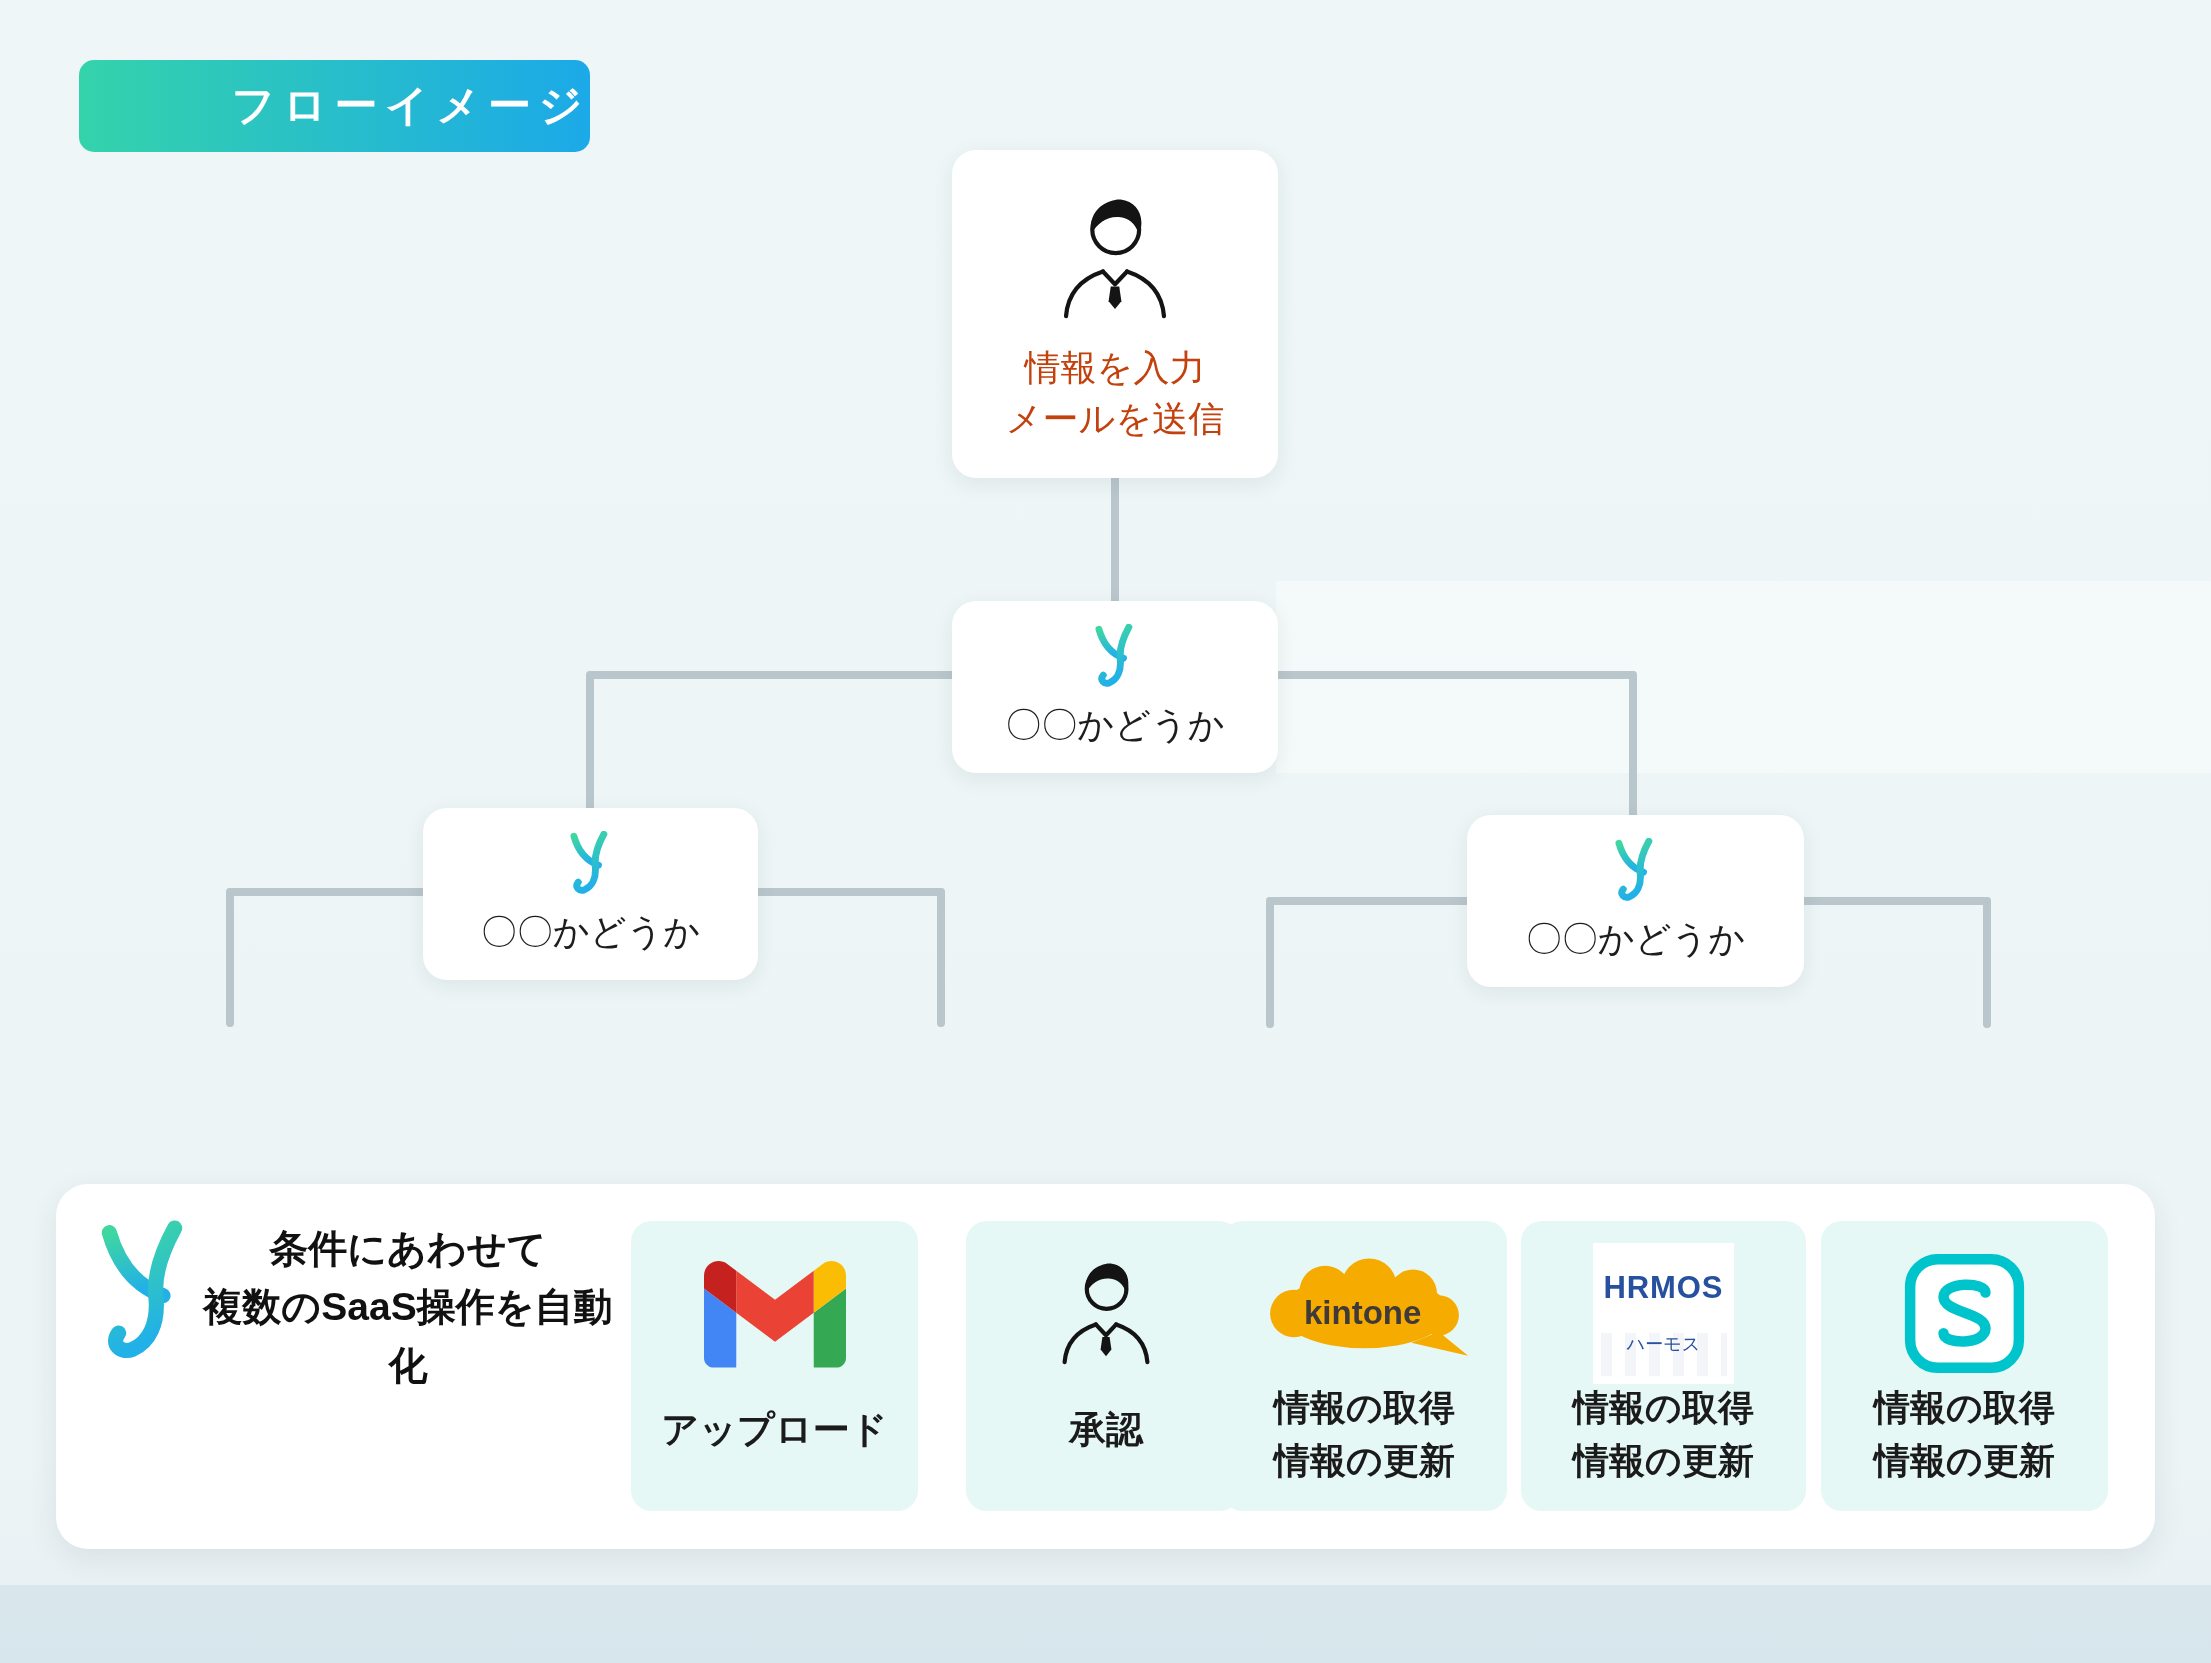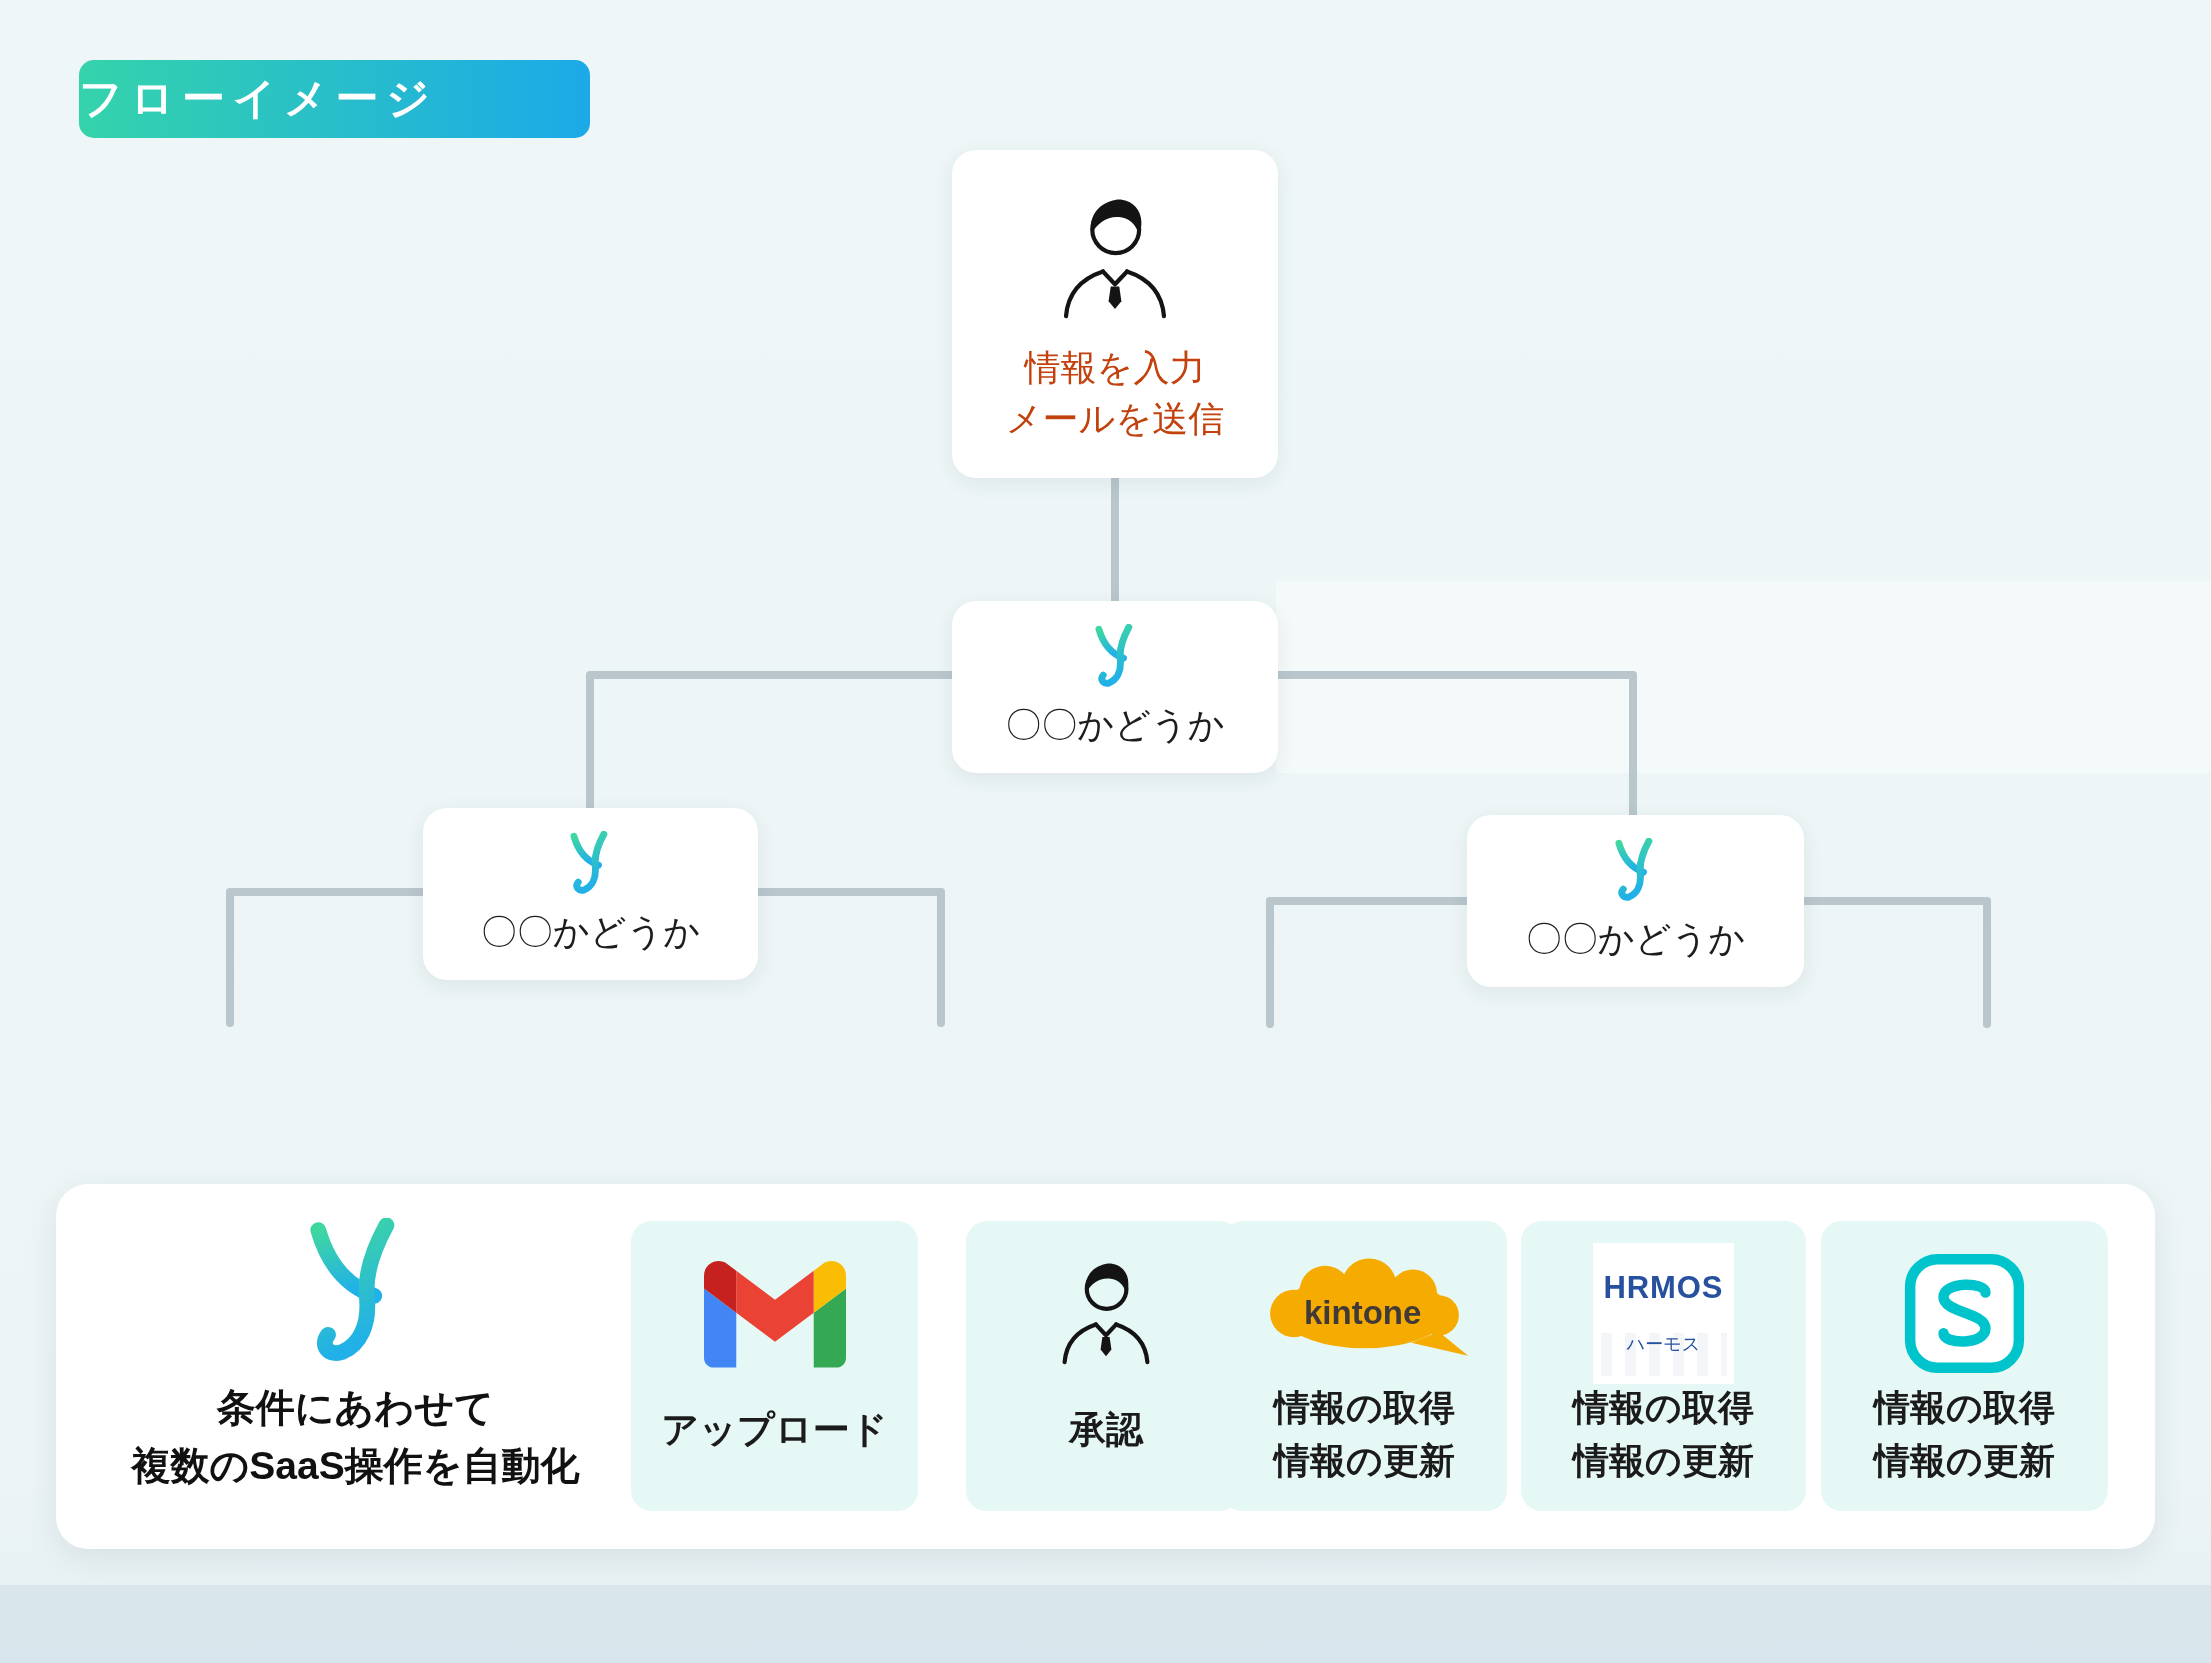--- a/index.html
+++ b/index.html
@@ -14,24 +14,24 @@
     height: 1664px;
     overflow: hidden;
     background: linear-gradient(180deg, #eef6f7 0%, #ecf4f5 88%, #e6eff3 100%);
   }
   .bg-accent { position: absolute; pointer-events: none; }
   .bg-accent-1 { left: 1276px; top: 581px; width: 935px; height: 192px; background: rgba(255,255,255,0.40); }
   .bg-accent-2 { left: 0; top: 1585px; width: 2211px; height: 79px; background: rgba(173,202,216,0.25); }
 
   .badge {
     position: absolute; left: 79px; top: 60px;
-    width: 511px; height: 78px;
+    width: 511px; height: 92px;
     border-radius: 15px;
     background: linear-gradient(90deg, #35d3ab 0%, #1ca9e8 100%);
-    display: flex; align-items: center; justify-content: flex-start;
+    display: flex; align-items: center; justify-content: flex-end;
   }
   .badge span {
     color: #ffffff; font-size: 43px; font-weight: 700; letter-spacing: 7.5px;
   }
 
   .line { position: absolute; background: #b9c6cc; border-radius: 3.7px; z-index: 1; }
 
   .card {
     position: absolute; z-index: 2;
     background: #ffffff; border-radius: 24px;
@@ -51,21 +51,21 @@
 
   .panel {
     position: absolute; left: 56px; top: 1184px;
     width: 2099px; height: 365px;
     background: #ffffff; border-radius: 32px;
     box-shadow: 0 9.4px 30px rgba(40,70,80,0.09);
     z-index: 2;
   }
   .yoom-section {
     position: absolute; left: 37px; top: 20.6px; width: 525px; height: 322px;
-    display: flex; flex-direction: column; align-items: center; justify-content: flex-start;
+    display: flex; flex-direction: row; align-items: flex-start; justify-content: flex-start;
   }
   .yoom-section .yoom { width: 112px; height: 146px; margin-top: 13px; }
   .yoom-text { margin-top: 15px; text-align: center; font-size: 39px; font-weight: 700; color: #111; line-height: 1.5; }
 
   .saas-card {
     position: absolute; top: 37px; height: 290px;
     background: #e6f8f5; border-radius: 20.6px;
     display: flex; flex-direction: column; 
   }
   .sc-gmail   { left: 575px;  width: 287px; }

